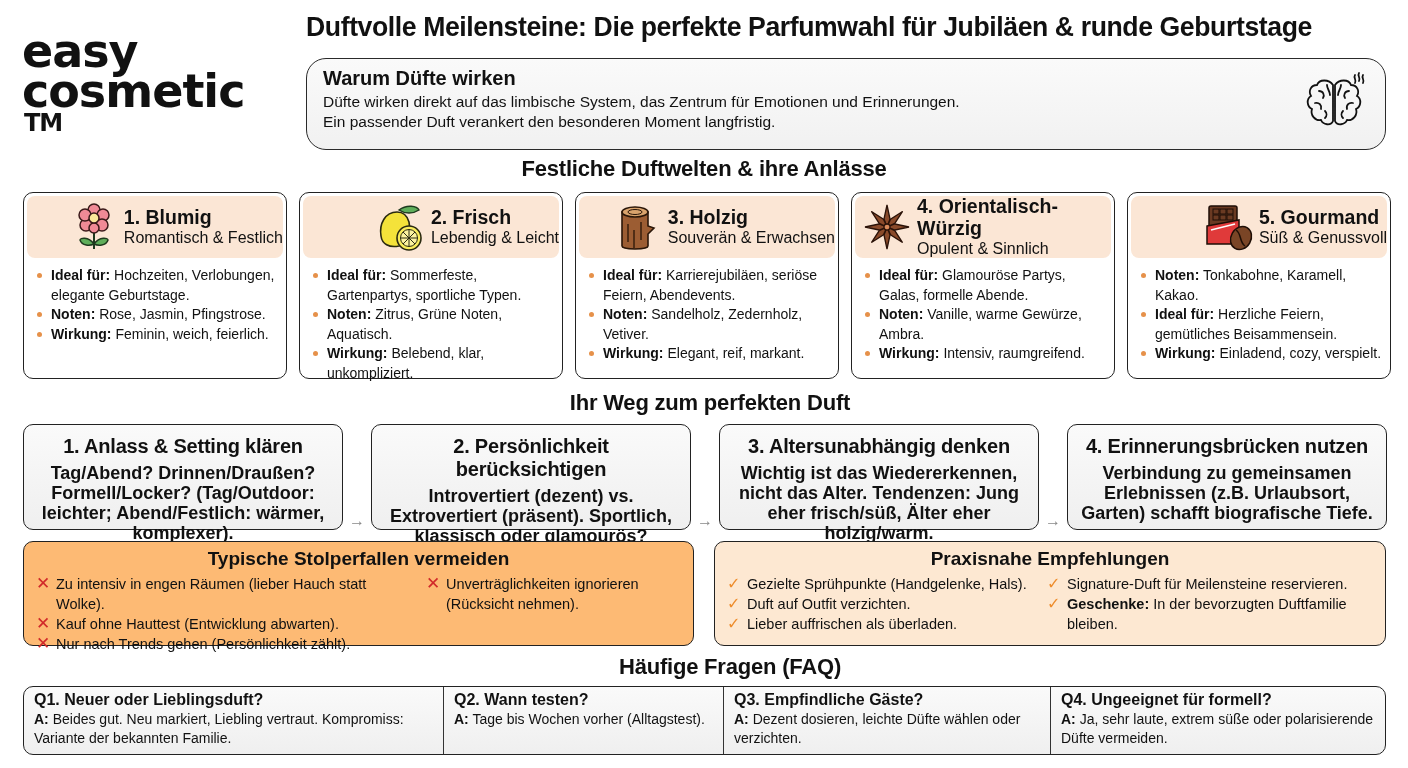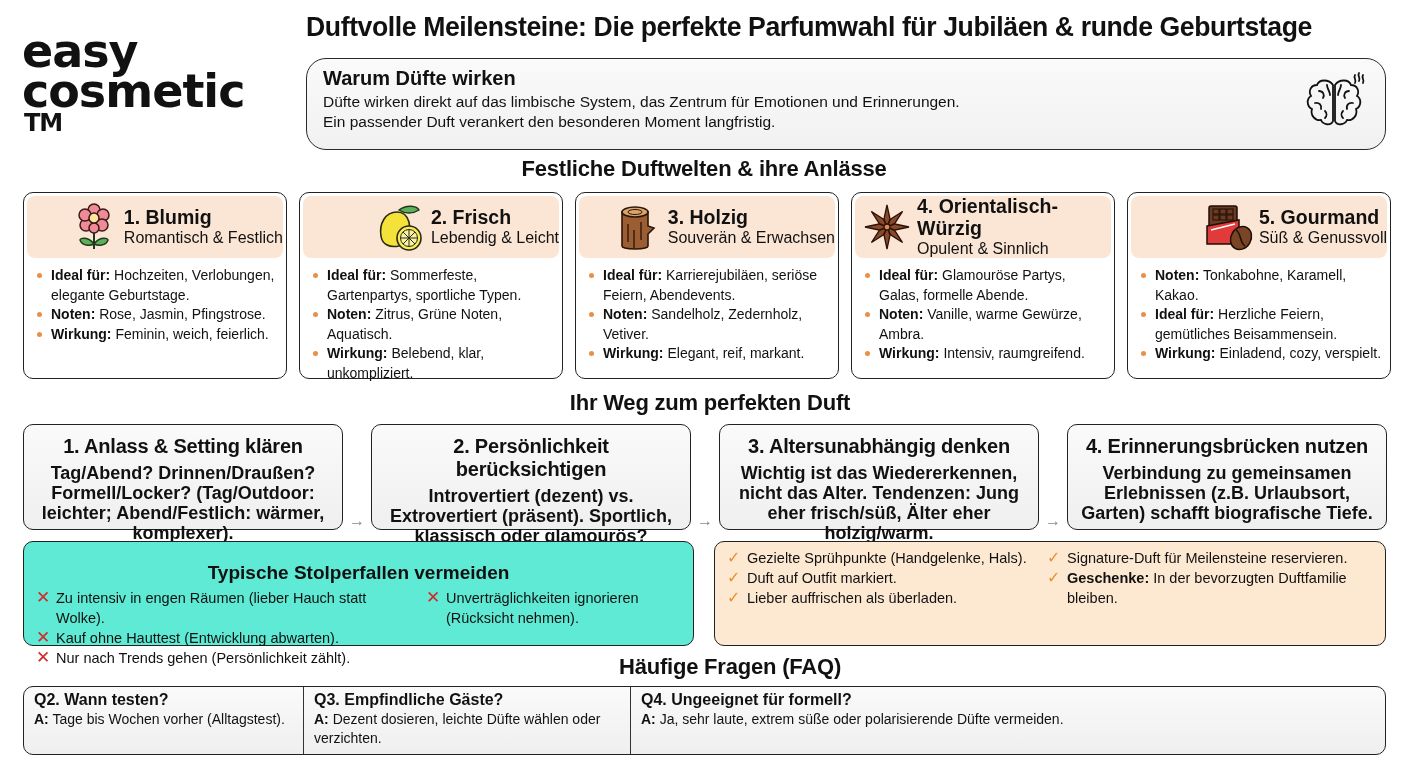--- a/index.html
+++ b/index.html
@@ -30,21 +30,21 @@
   .card li { font-size: 14px; line-height: 19.5px; position: relative; padding-left: 16px; }
   .card li::before { content: ""; position: absolute; left: 2px; top: 7px; width: 5px; height: 5px; border-radius: 50%; background: #e6914a; }
   .card li b { font-weight: 700; }
 
   .steps { position: absolute; top: 424px; left: 23px; display: flex; align-items: flex-end; }
   .step { width: 320px; height: 106px; border: 1.5px solid #222; border-radius: 10px; background: linear-gradient(#fafafa, #efefef); text-align: center; padding: 10px 10px; }
   .step h3 { font-size: 20px; font-weight: 700; margin-bottom: 5px; letter-spacing: -0.2px; }
   .step p { font-size: 18px; line-height: 20px; font-weight: bold; }
   .arrow { width: 28px; text-align: center; color: #888; font-size: 16px; }
 
-  .pitfalls { position: absolute; left: 23px; top: 541px; width: 671px; height: 105px; border: 1.5px solid #222; border-radius: 10px; background: #5eead4; padding: 20px 12px; }
+  .pitfalls { position: absolute; left: 23px; top: 541px; width: 671px; height: 105px; border: 1.5px solid #222; border-radius: 10px; background: #fdba74; padding: 6px 12px; }
   .recs { position: absolute; left: 714px; top: 541px; width: 672px; height: 105px; border: 1.5px solid #222; border-radius: 10px; background: #fde8d2; padding: 6px 12px; }
   .panel-h { text-align: center; font-size: 19px; font-weight: 700; margin-bottom: 4px; }
   .cols { display: flex; }
   .cols .col { font-size: 14.5px; line-height: 20px; }
   .item { display: flex; }
   .mark { width: 20px; flex: 0 0 20px; font-weight: 700; }
   .mark.x { color: #d12a2a; font-size: 17px; }
   .mark.ok { color: #ee8c2c; font-size: 16px; }
 
   .faq { position: absolute; left: 23px; top: 686px; width: 1363px; height: 69px; border: 1.5px solid #222; border-radius: 10px; background: linear-gradient(#fafafa, #efefef); display: flex; overflow: hidden; }
@@ -254,29 +254,30 @@
     <div class="col" style="width:260px; padding-left:10px;">
       <div class="item">
           <span class="mark x">✕</span>
           <span>Unverträglichkeiten ignorieren (Rücksicht nehmen).</span>
         </div>
     </div>
   </div>
 </div>
 
 <div class="recs">
+  <div class="panel-h">Praxisnahe Empfehlungen</div>
   <div class="cols">
     <div class="col" style="width:320px;">
       <div class="item">
           <span class="mark ok">✓</span>
           <span>Gezielte Sprühpunkte (Handgelenke, Hals).</span>
         </div>
       <div class="item">
           <span class="mark ok">✓</span>
-          <span>Duft auf Outfit markiert.</span>
+          <span>Duft auf Outfit verzichten.</span>
         </div>
       <div class="item">
           <span class="mark ok">✓</span>
           <span>Lieber auffrischen als überladen.</span>
         </div>
     </div>
     <div class="col" style="width:320px;">
       <div class="item">
           <span class="mark ok">✓</span>
           <span>Signature-Duft für Meilensteine reservieren.</span>
@@ -285,20 +286,24 @@
           <span class="mark ok">✓</span>
           <span><b>Geschenke:</b><span> In der bevorzugten Duftfamilie bleiben.</span></span>
         </div>
     </div>
   </div>
 </div>
 
 <div class="sec-h" style="top:654px;margin-left:26px;">Häufige Fragen (FAQ)</div>
 
 <div class="faq">
+  <div class="q" style="width:420px;">
+    <h4>Q1. Neuer oder Lieblingsduft?</h4>
+    <div><b>A:</b><span> Beides gut. Neu markiert, Liebling vertraut. Kompromiss: Variante der bekannten Familie.</span></div>
+  </div>
   <div class="q" style="width:280px;">
     <h4>Q2. Wann testen?</h4>
     <div><b>A:</b><span> Tage bis Wochen vorher (Alltagstest).</span></div>
   </div>
   <div class="q" style="width:327px;">
     <h4>Q3. Empfindliche Gäste?</h4>
     <div><b>A:</b><span> Dezent dosieren, leichte Düfte wählen oder verzichten.</span></div>
   </div>
   <div class="q" style="flex:1;">
     <h4>Q4. Ungeeignet für formell?</h4>

